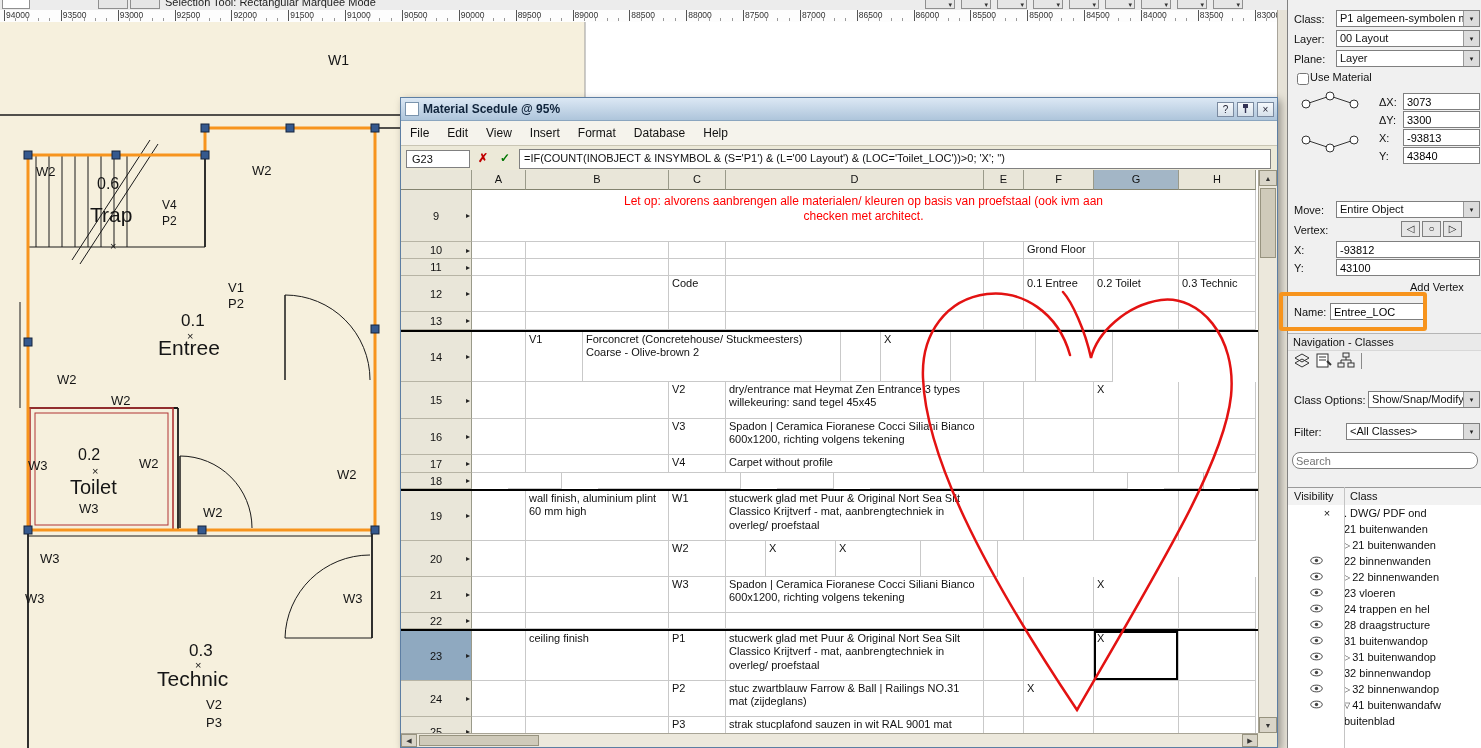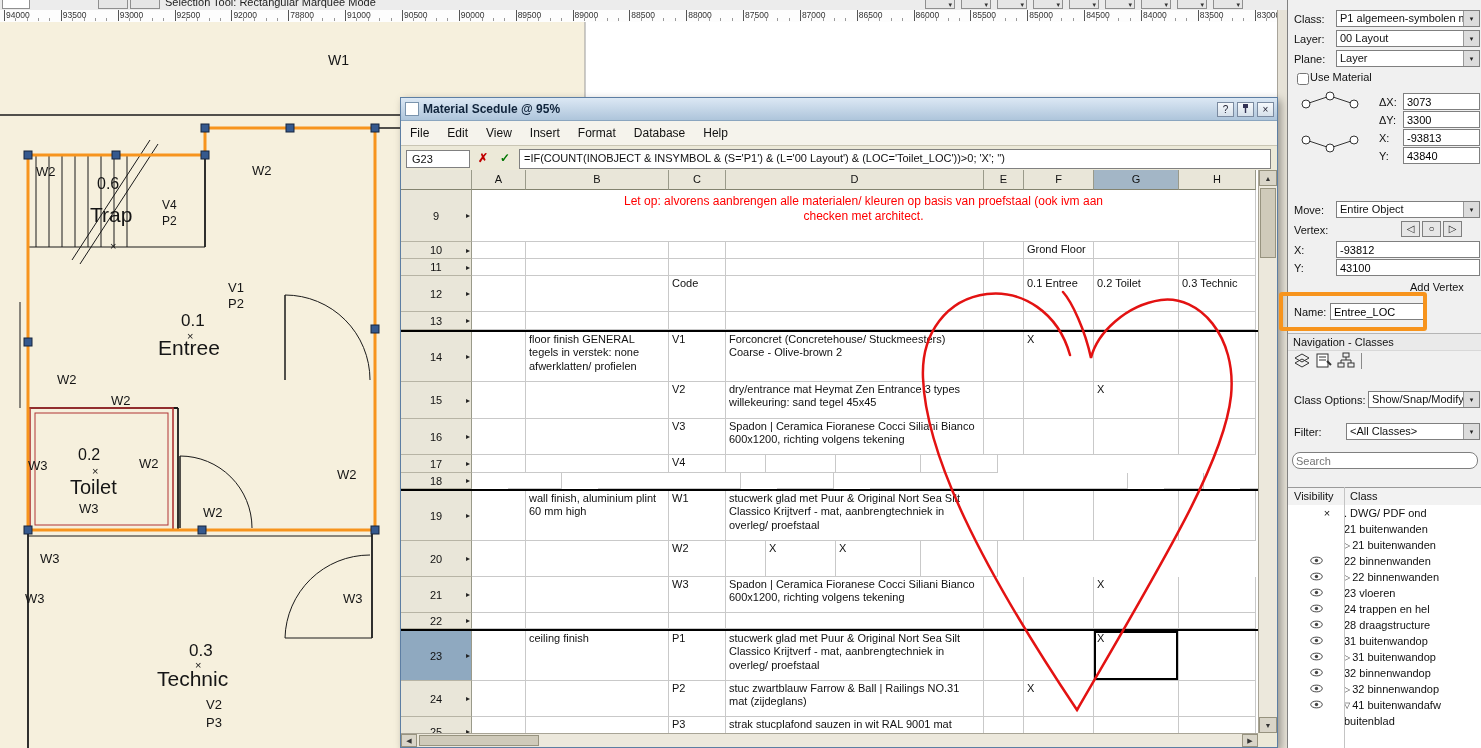--- a/index.html
+++ b/index.html
@@ -115,21 +115,21 @@
     <div class="rminor" style="left: 197.29px;"></div>
     <div class="rminor" style="left: 208.66px;"></div>
     <div class="rminor" style="left: 220.03px;"></div>
     <div class="rtick" style="left: 231.4px;"></div>
     <span class="rlabel" style="left: 233.4px;">92000</span>
     <div class="rminor" style="left: 242.77px;"></div>
     <div class="rminor" style="left: 254.14px;"></div>
     <div class="rminor" style="left: 265.51px;"></div>
     <div class="rminor" style="left: 276.88px;"></div>
     <div class="rtick" style="left: 288.25px;"></div>
-    <span class="rlabel" style="left: 290.25px;">78800</span>
+    <span class="rlabel" style="left: 290.25px;">91500</span>
     <div class="rminor" style="left: 299.62px;"></div>
     <div class="rminor" style="left: 310.99px;"></div>
     <div class="rminor" style="left: 322.36px;"></div>
     <div class="rminor" style="left: 333.73px;"></div>
     <div class="rtick" style="left: 345.1px;"></div>
     <span class="rlabel" style="left: 347.1px;">91000</span>
     <div class="rminor" style="left: 356.47px;"></div>
     <div class="rminor" style="left: 367.84px;"></div>
     <div class="rminor" style="left: 379.21px;"></div>
     <div class="rminor" style="left: 390.58px;"></div>
@@ -428,21 +428,20 @@
         <div class="shcell" style="width: 70px;"></div>
         <div class="shcell" style="width: 85px;"></div>
         <div class="shcell" style="width: 77px;"></div>
       </div>
       <div class="shrow thick" style="height: 52px;">
         <div class="rowhdr" style="width: 71px;">
           <span>14</span>
           <span class="mk">▸</span>
         </div>
         <div class="shcell" style="width: 54px;"></div>
-        <div class="shcell" style="width: 143px;">floor finish GENERAL tegels in verstek:  none afwerklatten/ profielen</div>
         <div class="shcell" style="width: 57px;">V1</div>
         <div class="shcell" style="width: 258px;">Forconcret (Concretehouse/ Stuckmeesters) Coarse - Olive-brown 2</div>
         <div class="shcell" style="width: 40px;"></div>
         <div class="shcell" style="width: 70px;">X</div>
         <div class="shcell" style="width: 85px;"></div>
         <div class="shcell" style="width: 77px;"></div>
       </div>
       <div class="shrow" style="height: 37px;">
         <div class="rowhdr" style="width: 71px;">
           <span>15</span>
@@ -472,20 +471,21 @@
         <div class="shcell" style="width: 77px;"></div>
       </div>
       <div class="shrow" style="height: 18px;">
         <div class="rowhdr" style="width: 71px;">
           <span>17</span>
           <span class="mk">▸</span>
         </div>
         <div class="shcell" style="width: 54px;"></div>
         <div class="shcell" style="width: 143px;"></div>
         <div class="shcell" style="width: 57px;">V4</div>
+        <div class="shcell" style="width: 258px;">Carpet without profile</div>
         <div class="shcell" style="width: 40px;"></div>
         <div class="shcell" style="width: 70px;"></div>
         <div class="shcell" style="width: 85px;"></div>
         <div class="shcell" style="width: 77px;"></div>
       </div>
       <div class="shrow" style="height: 16px; gap: 36px;">
         <div class="rowhdr" style="width: 71px;">
           <span>18</span>
           <span class="mk">▸</span>
         </div>

